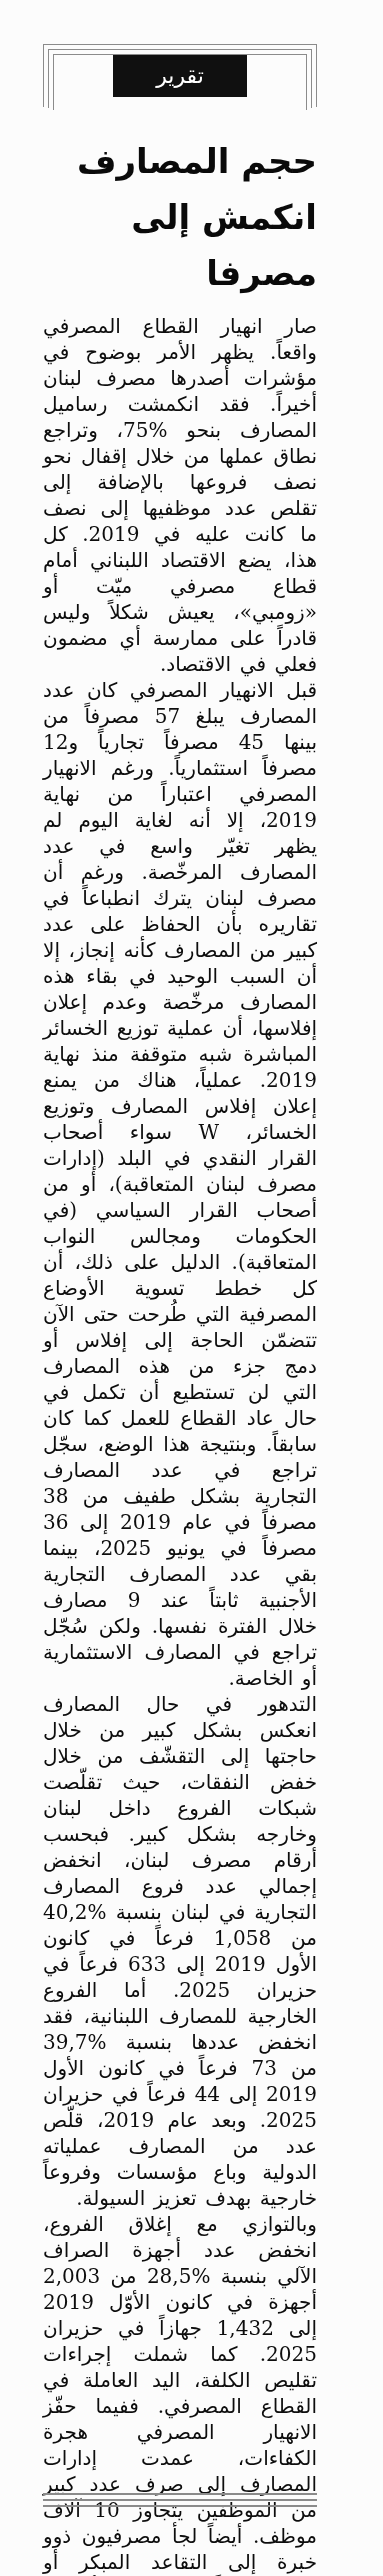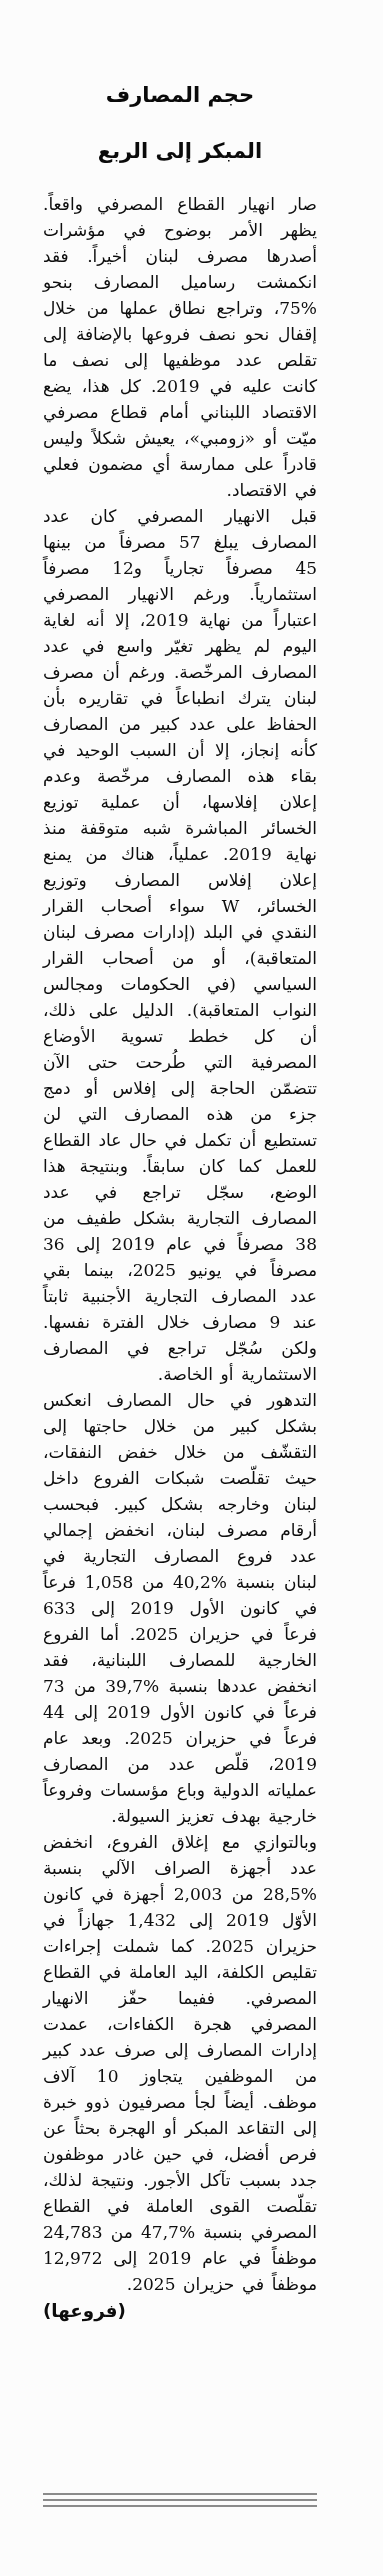--- a/index.html
+++ b/index.html
@@ -48,34 +48,33 @@
     align-items: center;
     justify-content: center;
     font-family: "DejaVu Sans", sans-serif;
     font-size: 22px;
     line-height: 1;
     z-index: 2;
   }
   
   .headline {
     margin: 23px 0 12.2px 0;
-    text-align: center;
     font-family: "DejaVu Sans", sans-serif;
     font-weight: bold;
-    font-size: 21px;
+    font-size: 34px;
     line-height: 56px;
     color: #0a0a0a;
     letter-spacing: -0.6px;
   }
   .headline .hl-line { display: block; }
   
   .body-text p {
     margin: 0;
     text-align: justify;
-    font-size: 17px;
+    font-size: 20px;
     line-height: 26px;
     word-spacing: 2.2px;
   }
   .signature {
     margin-top: 3.3px;
     font-family: "DejaVu Sans", sans-serif;
     font-weight: bold;
     font-size: 18.3px;
     text-align: left;
   }
@@ -91,24 +90,32 @@
     background: #8b8b8b;
     margin-bottom: 3.9px;
   }
   .divider .rule:last-child { margin-bottom: 0; }
 </style>
 </head>
 <body>
 
 <div class="column">
 
+  <div class="kicker">
+    <div class="bracket b1"></div>
+    <div class="bracket b2"></div>
+    <div class="bracket b3"></div>
+    <div class="badge">
+      <span>تقرير</span>
+    </div>
+  </div>
 
   <h1 class="headline">
     <span class="hl-line">حجم المصارف</span>
-    <span class="hl-line">المبكر إلى الربع</span>
+    <span class="hl-line">انكمش إلى مصرفا</span>
   </h1>
 
   <div class="body-text">
     <p>صار انهيار القطاع المصرفي واقعاً. يظهر الأمر بوضوح في مؤشرات أصدرها مصرف لبنان أخيراً. فقد انكمشت رساميل المصارف بنحو %75، وتراجع نطاق عملها من خلال إقفال نحو نصف فروعها بالإضافة إلى تقلص عدد موظفيها إلى نصف ما كانت عليه في 2019. كل هذا، يضع الاقتصاد اللبناني أمام قطاع مصرفي ميّت أو «زومبي»، يعيش شكلاً وليس قادراً على ممارسة أي مضمون فعلي في الاقتصاد.</p>
     <p>قبل الانهيار المصرفي كان عدد المصارف يبلغ 57 مصرفاً من بينها 45 مصرفاً تجارياً و12 مصرفاً استثمارياً. ورغم الانهيار المصرفي اعتباراً من نهاية 2019، إلا أنه لغاية اليوم لم يظهر تغيّر واسع في عدد المصارف المرخّصة. ورغم أن مصرف لبنان يترك انطباعاً في تقاريره بأن الحفاظ على عدد كبير من المصارف كأنه إنجاز، إلا أن السبب الوحيد في بقاء هذه المصارف مرخّصة وعدم إعلان إفلاسها، أن عملية توزيع الخسائر المباشرة شبه متوقفة منذ نهاية 2019. عملياً، هناك من يمنع إعلان إفلاس المصارف وتوزيع الخسائر، W سواء أصحاب القرار النقدي في البلد (إدارات مصرف لبنان المتعاقبة)، أو من أصحاب القرار السياسي (في الحكومات ومجالس النواب المتعاقبة). الدليل على ذلك، أن كل خطط تسوية الأوضاع المصرفية التي طُرحت حتى الآن تتضمّن الحاجة إلى إفلاس أو دمج جزء من هذه المصارف التي لن تستطيع أن تكمل في حال عاد القطاع للعمل كما كان سابقاً. وبنتيجة هذا الوضع، سجّل تراجع في عدد المصارف التجارية بشكل طفيف من 38 مصرفاً في عام 2019 إلى 36 مصرفاً في يونيو 2025، بينما بقي عدد المصارف التجارية الأجنبية ثابتاً عند 9 مصارف خلال الفترة نفسها. ولكن سُجّل تراجع في المصارف الاستثمارية أو الخاصة.</p>
     <p>التدهور في حال المصارف انعكس بشكل كبير من خلال حاجتها إلى التقشّف من خلال خفض النفقات، حيث تقلّصت شبكات الفروع داخل لبنان وخارجه بشكل كبير. فبحسب أرقام مصرف لبنان، انخفض إجمالي عدد فروع المصارف التجارية في لبنان بنسبة %40,2 من 1,058 فرعاً في كانون الأول 2019 إلى 633 فرعاً في حزيران 2025. أما الفروع الخارجية للمصارف اللبنانية، فقد انخفض عددها بنسبة %39,7 من 73 فرعاً في كانون الأول 2019 إلى 44 فرعاً في حزيران 2025. وبعد عام 2019، قلّص عدد من المصارف عملياته الدولية وباع مؤسسات وفروعاً خارجية بهدف تعزيز السيولة.</p>
     <p>وبالتوازي مع إغلاق الفروع، انخفض عدد أجهزة الصراف الآلي بنسبة %28,5 من 2,003 أجهزة في كانون الأوّل 2019 إلى 1,432 جهازاً في حزيران 2025. كما شملت إجراءات تقليص الكلفة، اليد العاملة في القطاع المصرفي. ففيما حفّز الانهيار المصرفي هجرة الكفاءات، عمدت إدارات المصارف إلى صرف عدد كبير من الموظفين يتجاوز 10 آلاف موظف. أيضاً لجأ مصرفيون ذوو خبرة إلى التقاعد المبكر أو الهجرة بحثاً عن فرص أفضل، في حين غادر موظفون جدد بسبب تآكل الأجور. ونتيجة لذلك، تقلّصت القوى العاملة في القطاع المصرفي بنسبة %47,7 من 24,783 موظفاً في عام 2019 إلى 12,972 موظفاً في حزيران 2025.</p>
     <div class="signature">(فروعها)</div>
   </div>
 

